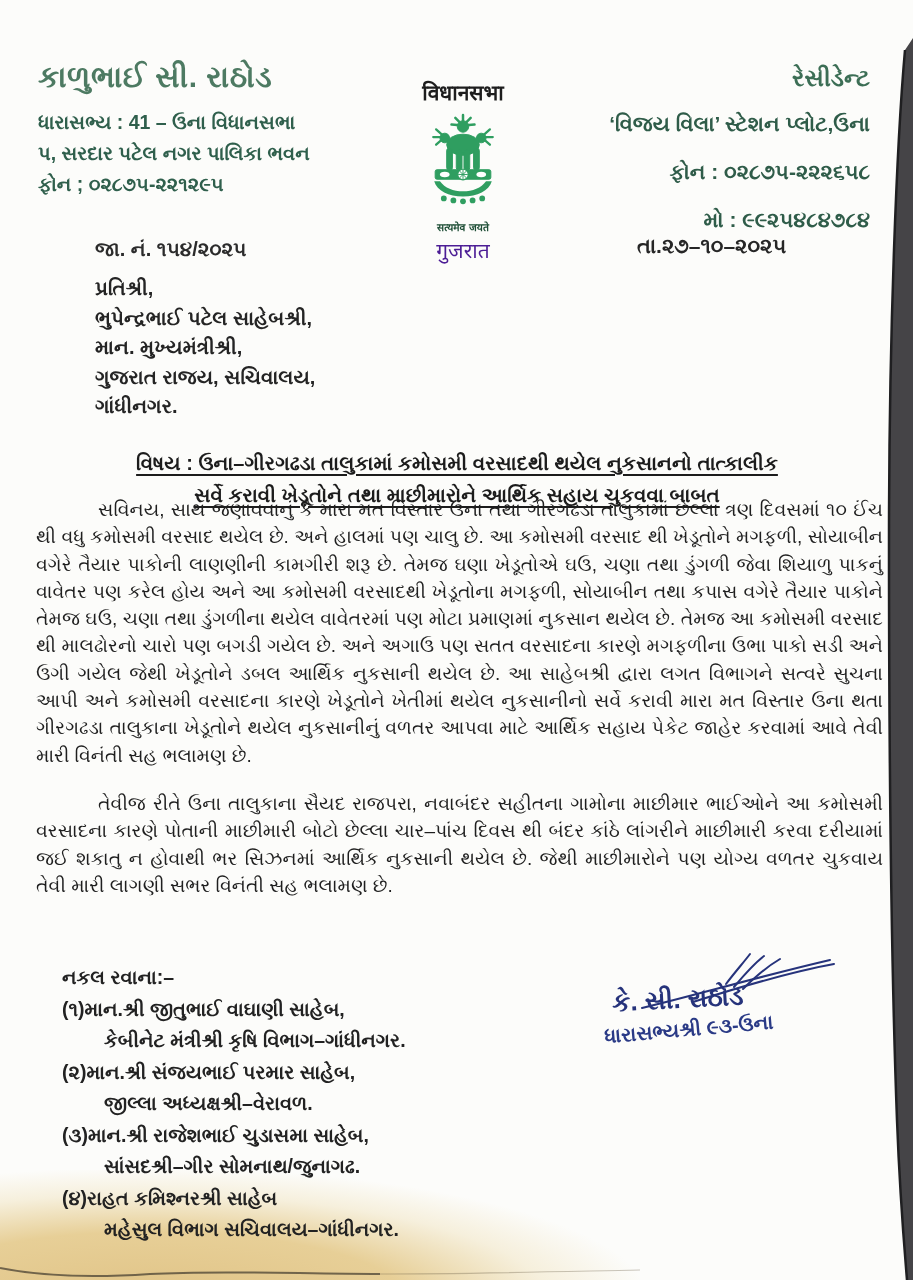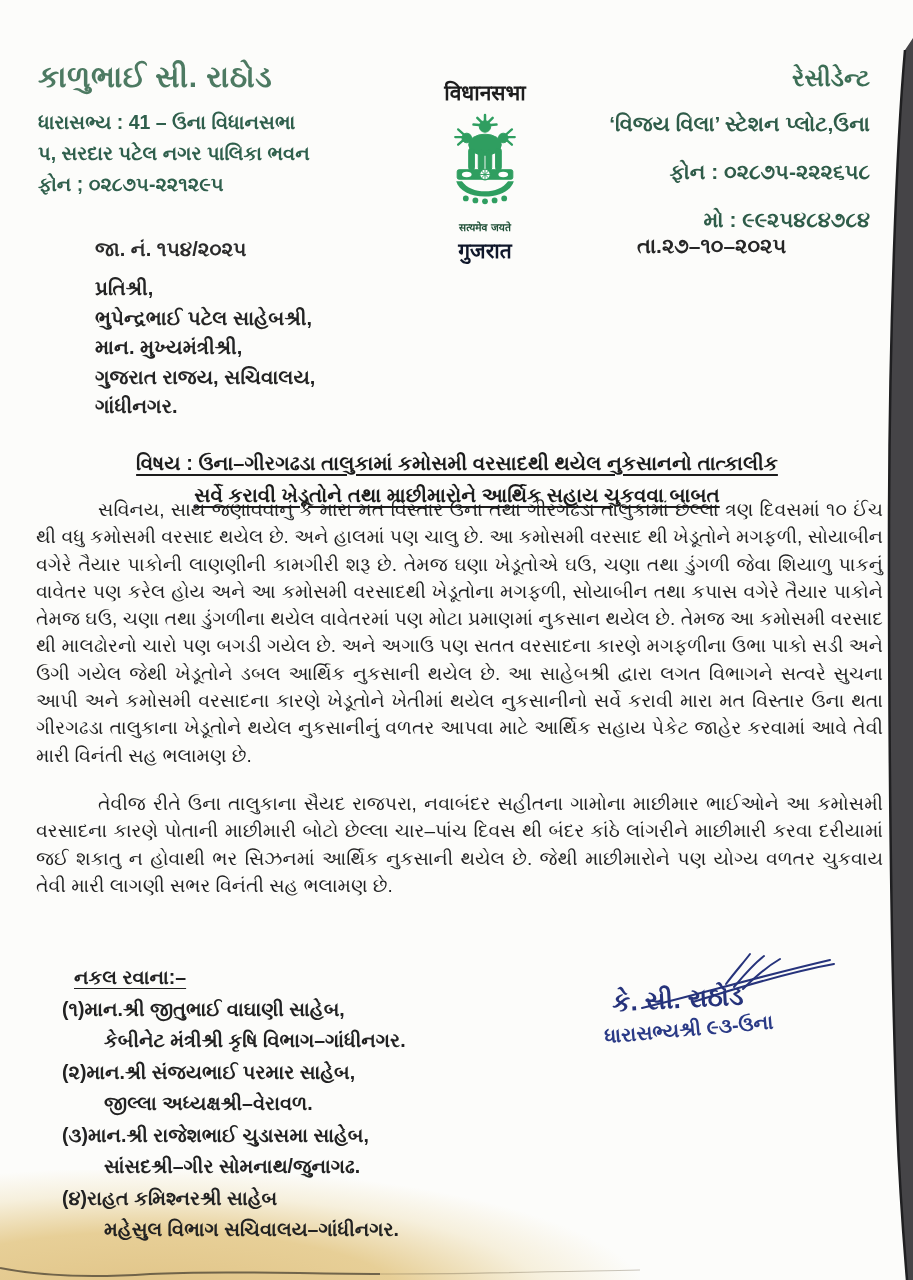--- a/index.html
+++ b/index.html
@@ -16,45 +16,45 @@
   .tan-blob{
     position:absolute;left:0;bottom:0;width:640px;height:110px;
     background:radial-gradient(ellipse 640px 170px at 150px 118%,
       #e0c386 0%, #e7cf97 40%, rgba(242,231,200,.6) 62%, rgba(255,255,255,0) 78%);
   }
   .bottom-line{position:absolute;left:0;bottom:0;width:640px;height:30px;}
   
   .hdr-left{left:38px;top:60px;width:360px;}
   .hdr-name{font-size:30px;font-weight:700;color:#4d7a62;letter-spacing:.5px;}
   .hdr-left-lines{margin-top:12px;font-size:19.5px;font-weight:700;color:#2f5f4c;line-height:31px;}
-  .hdr-center{left:420px;top:78px;width:130px;text-align:center;}
+  .hdr-center{left:398px;top:78px;width:130px;text-align:center;}
   .hdr-assembly{font-size:21px;font-weight:700;color:#1d1d1d;font-family:"DejaVu Sans",sans-serif;}
   .hdr-motto{font-size:10.5px;font-weight:700;color:#1d4d35;margin-top:2px;font-family:"DejaVu Sans",sans-serif;}
-  .hdr-state{font-size:21px;font-weight:700;color:#0f172a;margin-top:2px;font-family:"DejaVu Serif","DejaVu Sans",serif;}
+  .hdr-state{font-size:21px;font-weight:400;color:#4c1d95;margin-top:2px;font-family:"DejaVu Serif","DejaVu Sans",serif;}
   .hdr-right{right:43px;top:64px;width:360px;text-align:right;}
   .hdr-res{font-size:24px;font-weight:700;color:#3c6e55;}
   .hdr-right-line{font-size:21px;font-weight:700;color:#2f5c49;margin-top:16px;line-height:32px;}
   .ref-no{left:95px;top:238px;font-size:20px;font-weight:600;color:#2b2b2b;}
   .ref-date{left:637px;top:234px;font-size:21px;font-weight:600;color:#262626;}
   
   .recipient{left:95px;top:274px;font-size:20px;font-weight:600;color:#242424;line-height:29.5px;}
   .subject{left:62px;top:447px;width:790px;text-align:center;font-size:20px;font-weight:700;color:#1c1c1c;line-height:32px;}
   .subject span{text-decoration:underline;text-underline-offset:4px;text-decoration-thickness:1.5px;}
   .body-text{left:36px;top:496px;width:847px;font-size:19px;font-weight:500;color:#1f1f1f;
              line-height:27.3px;text-align:justify;}
   .body-text p{margin:0;text-indent:62px;}
   .body-text p + p{margin-top:21px;}
   
   .sig{left:598px;top:942px;width:270px;}
   .sig-scribble{position:absolute;left:40px;top:8px;}
   .sig-name{position:absolute;left:14px;top:42px;font-size:26px;font-weight:700;color:#26337b;transform:rotate(-3deg);white-space:nowrap;}
   .sig-desg{position:absolute;left:6px;top:76px;font-size:20px;font-weight:600;color:#2a3a86;transform:rotate(-5deg);white-space:nowrap;}
   
   .cc{left:62px;top:962px;width:460px;font-size:19.5px;font-weight:600;color:#222;line-height:31.5px;}
-  .cc-head{font-weight:700;text-decoration:underline;text-underline-offset:4px;margin-left:12px;}
+  .cc-head{font-weight:700;text-underline-offset:4px;}
   .cc-item .l2{padding-left:42px;}
 </style>
 </head>
 <body>
 
 <svg class="edge-band" viewBox="0 0 30 1280" preserveAspectRatio="none">
   <path d="M30,38 L22,50 C14,140 6,330 6,540 C6,770 8,960 14,1120 C17,1200 22,1255 24,1280 L30,1280 Z" fill="#454447"></path>
   <path d="M22,50 C14,140 6,330 6,540 C6,770 8,960 14,1120 C17,1200 22,1255 24,1280" fill="none" stroke="#1f1f21" stroke-width="2.5"></path>
 </svg>
 

